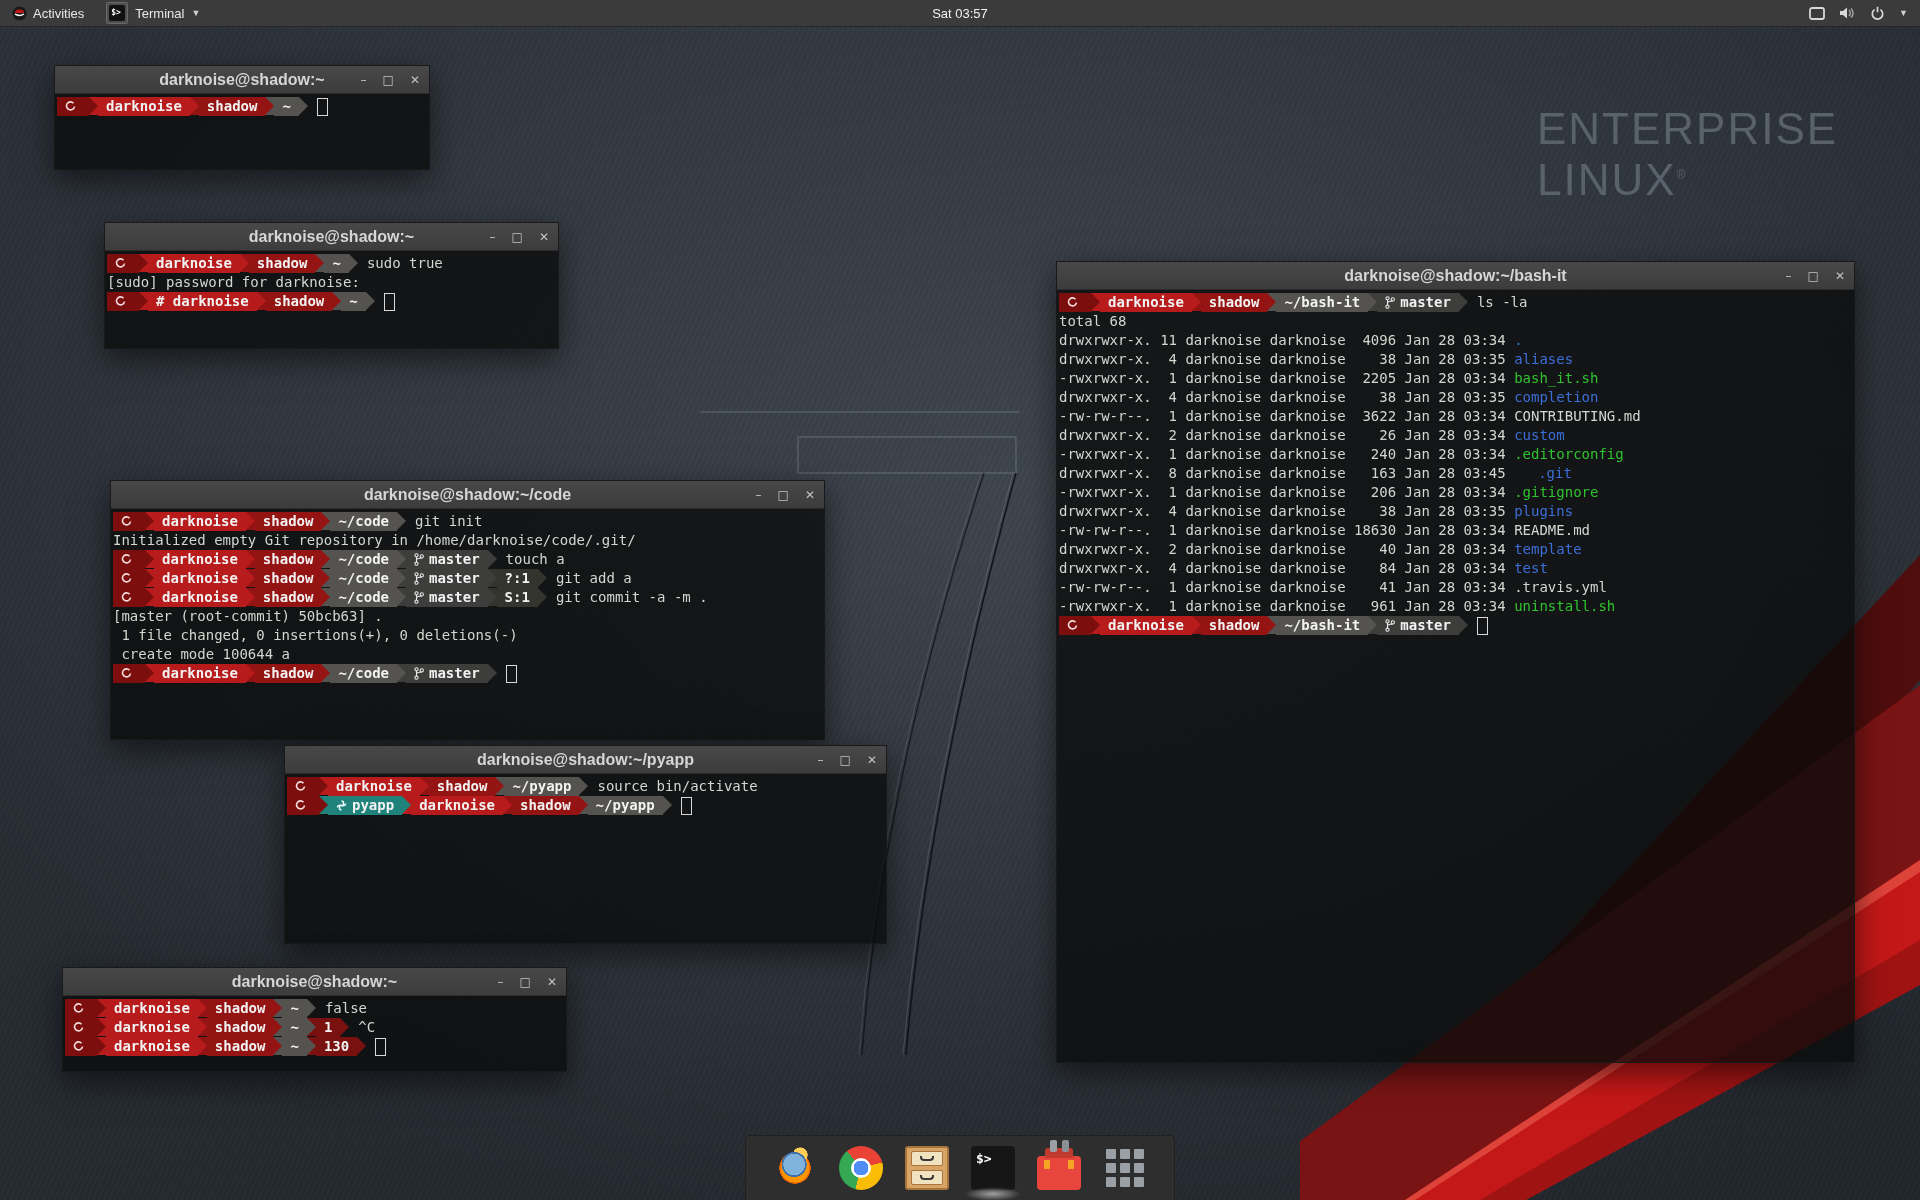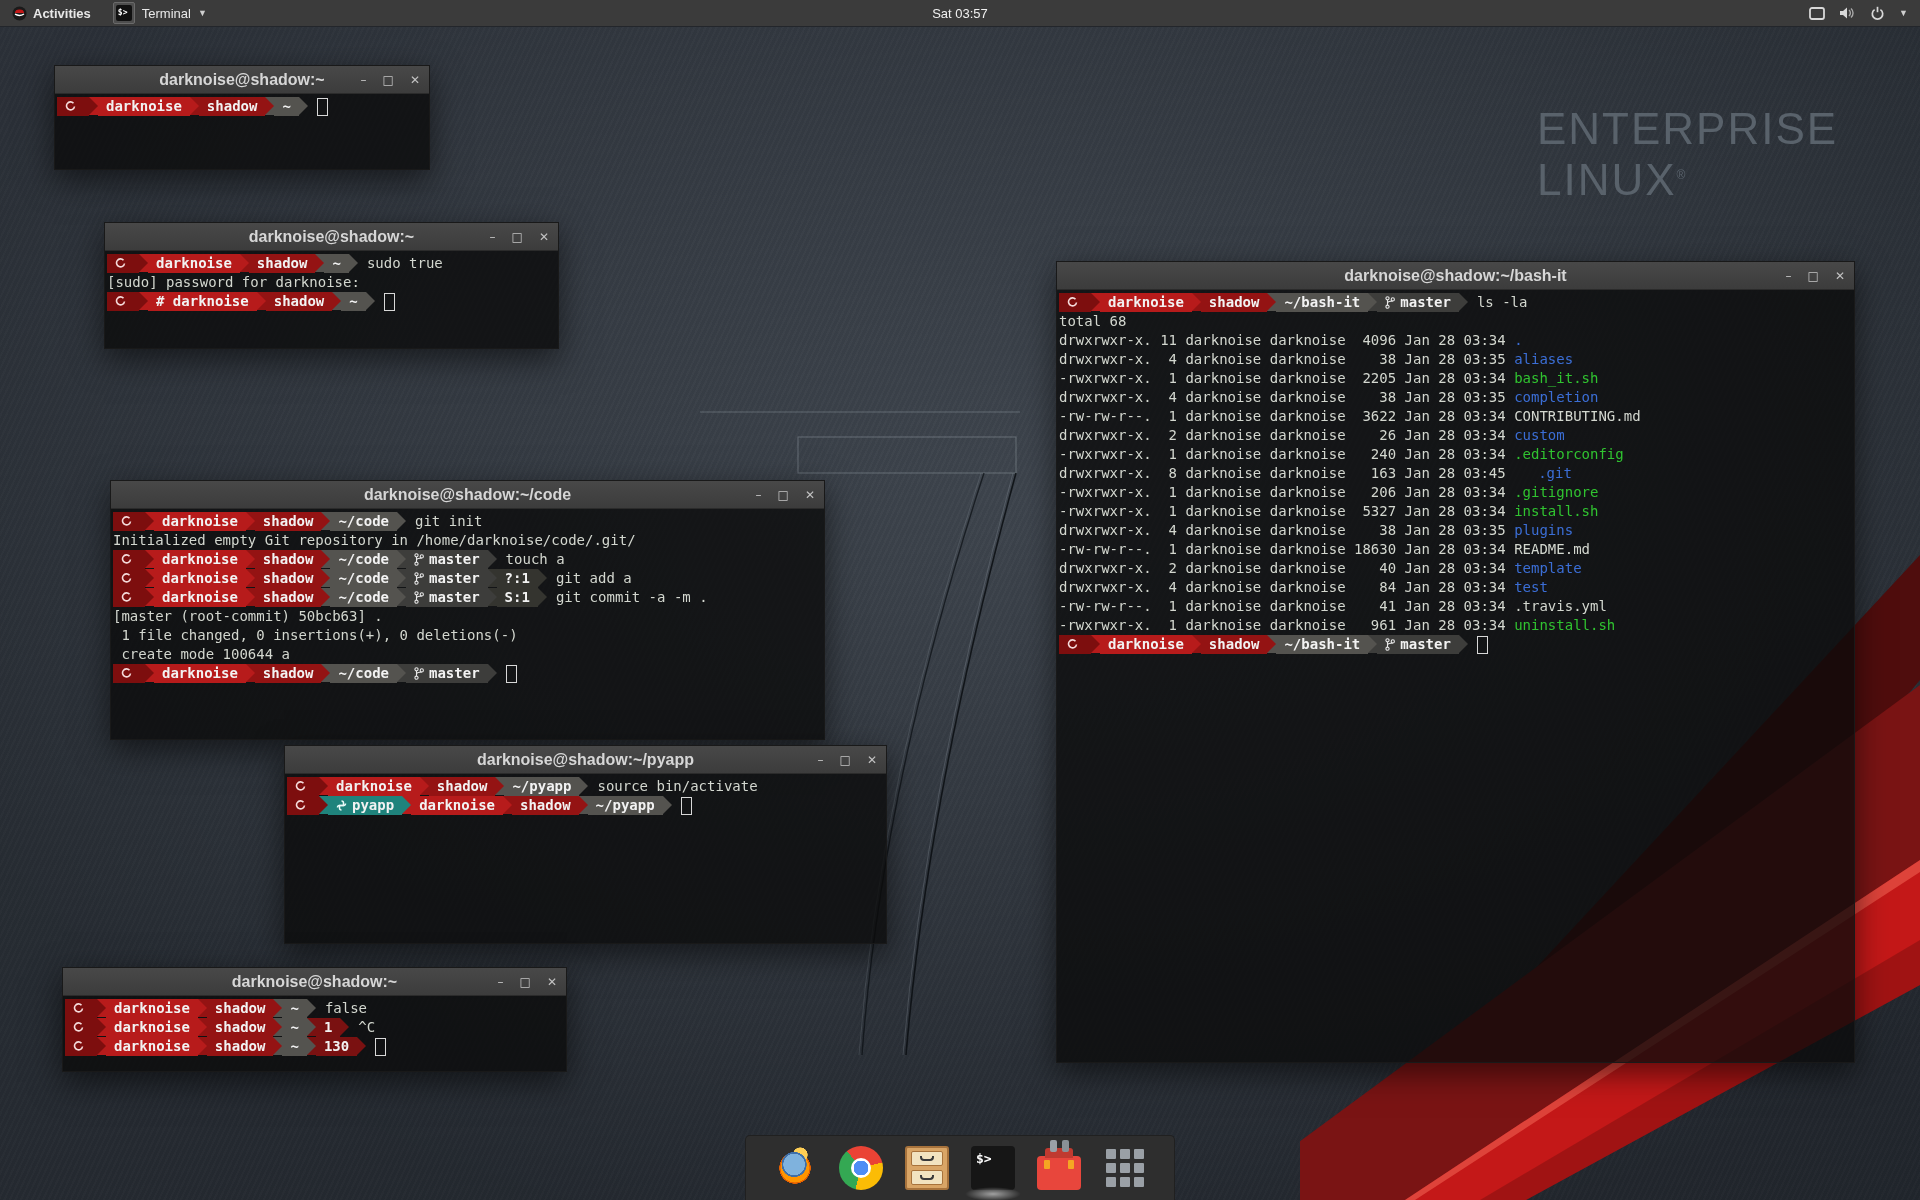--- a/index.html
+++ b/index.html
@@ -6,21 +6,21 @@
     font-family:"Liberation Sans",sans-serif;background:#2d333c;}
   #desktop{position:absolute;inset:0;
     background:
       radial-gradient(ellipse 1400px 900px at 55% 42%, rgba(255,255,255,0.05), rgba(0,0,0,0.25) 85%),
       repeating-linear-gradient(115deg, rgba(255,255,255,0.018) 0 2px, rgba(0,0,0,0.02) 2px 5px),
       linear-gradient(160deg,#3a414b 0%,#343b44 45%,#2c323b 100%);}
   
   #topbar{position:absolute;top:0;left:0;right:0;height:26px;background:#3b3b3b;
     border-bottom:1px solid #23262b;display:flex;align-items:center;z-index:50;color:#e8e8e8;font-size:13px;}
   .tb-left{display:flex;align-items:center;height:100%;}
-  .activities{display:flex;align-items:center;gap:6px;padding:0 12px;height:100%;cursor:default;font-weight:bold;}
+  .activities{display:flex;align-items:center;gap:6px;padding:0 12px;height:100%;cursor:default;}
   .appmenu{display:flex;align-items:center;gap:7px;padding:0 10px;height:100%;}
   .appicon-box{width:20px;height:20px;background:#4e4e4e;border:1px solid #6a6a6a;border-radius:2px;
     display:flex;align-items:center;justify-content:center;}
   .appicon{width:16px;height:16px;background:#111;border-radius:2px;color:#fff;
     font:bold 8px/15px "DejaVu Sans Mono",monospace;text-align:left;padding-left:2px;box-sizing:border-box;}
   .caret{font-size:9px;color:#cfcfcf;}
   .tb-clock{position:absolute;left:50%;transform:translateX(-50%);font-size:13px;color:#f0f0f0;}
   .tb-right{position:absolute;right:6px;top:0;height:26px;display:flex;align-items:center;gap:14px;padding:0 6px;}
   .tb-right svg{display:block;}
   
@@ -261,21 +261,20 @@
           <div class="tline"><span class="txt">total 68</span></div>
           <div class="tline"><span class="txt">drwxrwxr-x. 11 darknoise darknoise  4096 Jan 28 03:34 </span><span class="txt" style="color: rgb(59, 110, 214);">.</span></div>
           <div class="tline"><span class="txt">drwxrwxr-x.  4 darknoise darknoise    38 Jan 28 03:35 </span><span class="txt" style="color: rgb(59, 110, 214);">aliases</span></div>
           <div class="tline"><span class="txt">-rwxrwxr-x.  1 darknoise darknoise  2205 Jan 28 03:34 </span><span class="txt" style="color: rgb(48, 195, 48);">bash_it.sh</span></div>
           <div class="tline"><span class="txt">drwxrwxr-x.  4 darknoise darknoise    38 Jan 28 03:35 </span><span class="txt" style="color: rgb(59, 110, 214);">completion</span></div>
           <div class="tline"><span class="txt">-rw-rw-r--.  1 darknoise darknoise  3622 Jan 28 03:34 </span><span class="txt" style="color: rgb(211, 215, 207);">CONTRIBUTING.md</span></div>
           <div class="tline"><span class="txt">drwxrwxr-x.  2 darknoise darknoise    26 Jan 28 03:34 </span><span class="txt" style="color: rgb(59, 110, 214);">custom</span></div>
           <div class="tline"><span class="txt">-rwxrwxr-x.  1 darknoise darknoise   240 Jan 28 03:34 </span><span class="txt" style="color: rgb(48, 195, 48);">.editorconfig</span></div>
           <div class="tline"><span class="txt">drwxrwxr-x.  8 darknoise darknoise   163 Jan 28 03:45 </span><span class="txt" style="color: rgb(59, 110, 214); margin-left: 24px;">.git</span></div>
           <div class="tline"><span class="txt">-rwxrwxr-x.  1 darknoise darknoise   206 Jan 28 03:34 </span><span class="txt" style="color: rgb(48, 195, 48);">.gitignore</span></div>
-          <div class="tline"><span class="txt">-rwxrwxr-x.  1 darknoise darknoise  5327 Jan 28 03:34 </span><span class="txt" style="color: rgb(48, 195, 48);">install.sh</span></div>
           <div class="tline"><span class="txt">drwxrwxr-x.  4 darknoise darknoise    38 Jan 28 03:35 </span><span class="txt" style="color: rgb(59, 110, 214);">plugins</span></div>
           <div class="tline"><span class="txt">-rw-rw-r--.  1 darknoise darknoise 18630 Jan 28 03:34 </span><span class="txt" style="color: rgb(211, 215, 207);">README.md</span></div>
           <div class="tline"><span class="txt">drwxrwxr-x.  2 darknoise darknoise    40 Jan 28 03:34 </span><span class="txt" style="color: rgb(59, 110, 214);">template</span></div>
           <div class="tline"><span class="txt">drwxrwxr-x.  4 darknoise darknoise    84 Jan 28 03:34 </span><span class="txt" style="color: rgb(59, 110, 214);">test</span></div>
           <div class="tline"><span class="txt">-rw-rw-r--.  1 darknoise darknoise    41 Jan 28 03:34 </span><span class="txt" style="color: rgb(211, 215, 207);">.travis.yml</span></div>
           <div class="tline"><span class="txt">-rwxrwxr-x.  1 darknoise darknoise   961 Jan 28 03:34 </span><span class="txt" style="color: rgb(48, 195, 48);">uninstall.sh</span></div>
           <div class="tline"><span class="seg" style="background: rgb(125, 14, 14);"><svg width="11" height="11" viewBox="0 0 11 11">
                 <path d="M8.5 2.2 A4 4 0 1 0 9.5 5.5" fill="none" stroke="#f5dcdc" stroke-width="1.6"></path>
               </svg></span><span class="arrow" style="border-left-color: rgb(125, 14, 14); background: rgb(183, 27, 27);"></span><span class="seg" style="background: rgb(183, 27, 27);">darknoise</span><span class="arrow" style="border-left-color: rgb(183, 27, 27); background: rgb(148, 19, 19);"></span><span class="seg" style="background: rgb(148, 19, 19);">shadow</span><span class="arrow" style="border-left-color: rgb(148, 19, 19); background: rgb(84, 83, 79);"></span><span class="seg" style="background: rgb(84, 83, 79);">~/bash-it</span><span class="arrow" style="border-left-color: rgb(84, 83, 79); background: rgb(61, 61, 59);"></span><span class="seg" style="background: rgb(61, 61, 59);"><svg width="10" height="13" viewBox="0 0 10 13">
                 <circle cx="2.5" cy="2.3" r="1.6" fill="none" stroke="#e8e8e8" stroke-width="1.1"></circle>

